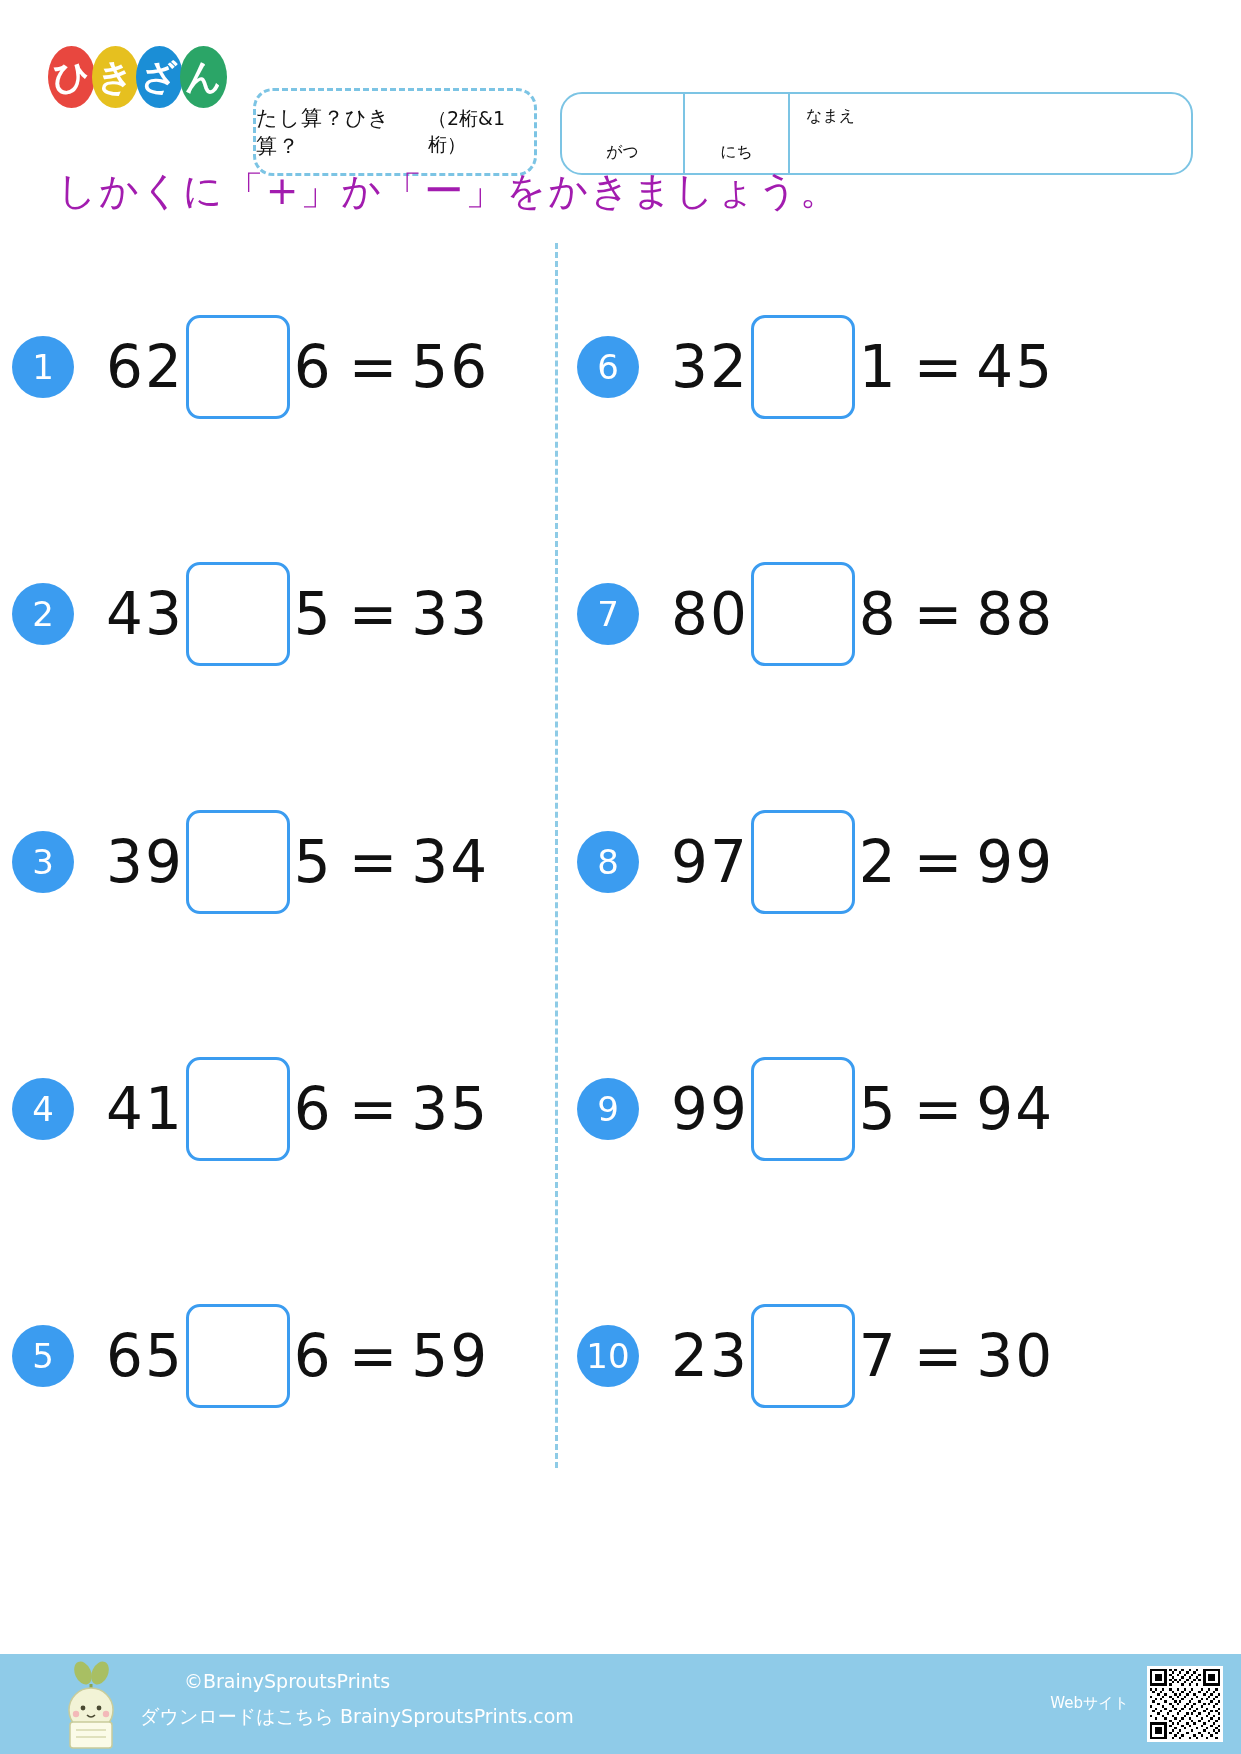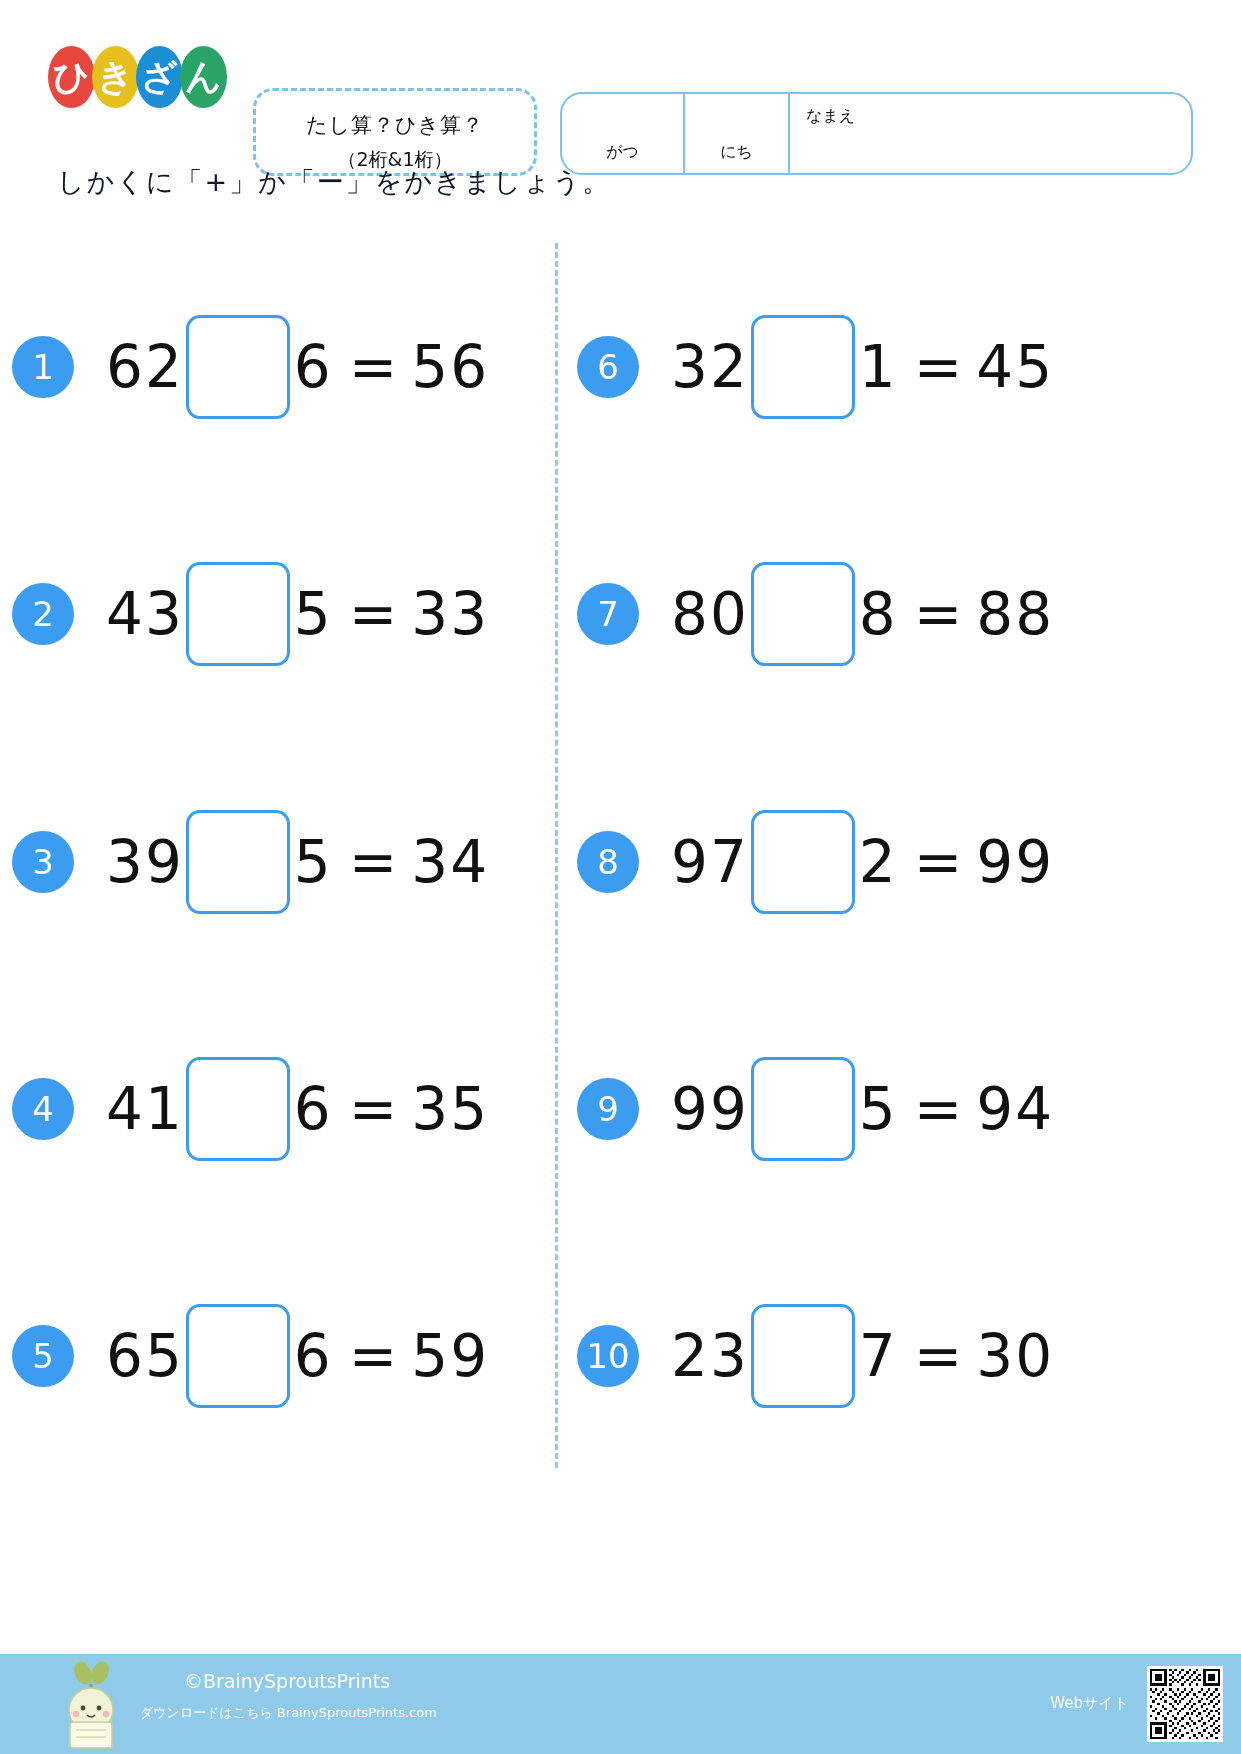--- a/index.html
+++ b/index.html
@@ -56,21 +56,20 @@
 
   .title-box {
     position: absolute;
     left: 253px;
     top: 44px;
     width: 284px;
     height: 88px;
     border: 3px dashed #7cc4e4;
     border-radius: 20px;
     display: flex;
-    flex-direction: column;
     align-items: center;
     justify-content: flex-end;
     gap: 8px;
   }
   .title-line1 {
     font-size: 21px;
     letter-spacing: 1px;
     color: #111;
     font-family: "DejaVu Sans", sans-serif;
   }
@@ -119,23 +118,23 @@
     font-size: 16px;
     color: #111;
     font-family: "DejaVu Sans", sans-serif;
   }
 
   
   .instruction {
     position: absolute;
     top: 164px;
     left: 57px;
-    font-size: 27px;
+    font-size: 39px;
     letter-spacing: 2px;
-    color: #0f172a;
+    color: #a21caf;
     font-family: "DejaVu Sans", sans-serif;
   }
 
   
   .grid {
     position: absolute;
     top: 243px;
     left: 0;
     width: 1241px;
     height: 1237px;
@@ -234,21 +233,21 @@
     top: 16px;
     color: #ffffff;
     font-family: "DejaVu Sans", sans-serif;
   }
   .footer-copy {
     font-size: 19px;
     margin-left: 44px;
     margin-bottom: 12px;
   }
   .footer-dl {
-    font-size: 13px;
+    font-size: 19px;
   }
 
   .web-label {
     position: absolute;
     right: 112px;
     top: 40px;
     color: #ffffff;
     font-size: 15px;
     font-family: "DejaVu Sans", sans-serif;
   }

